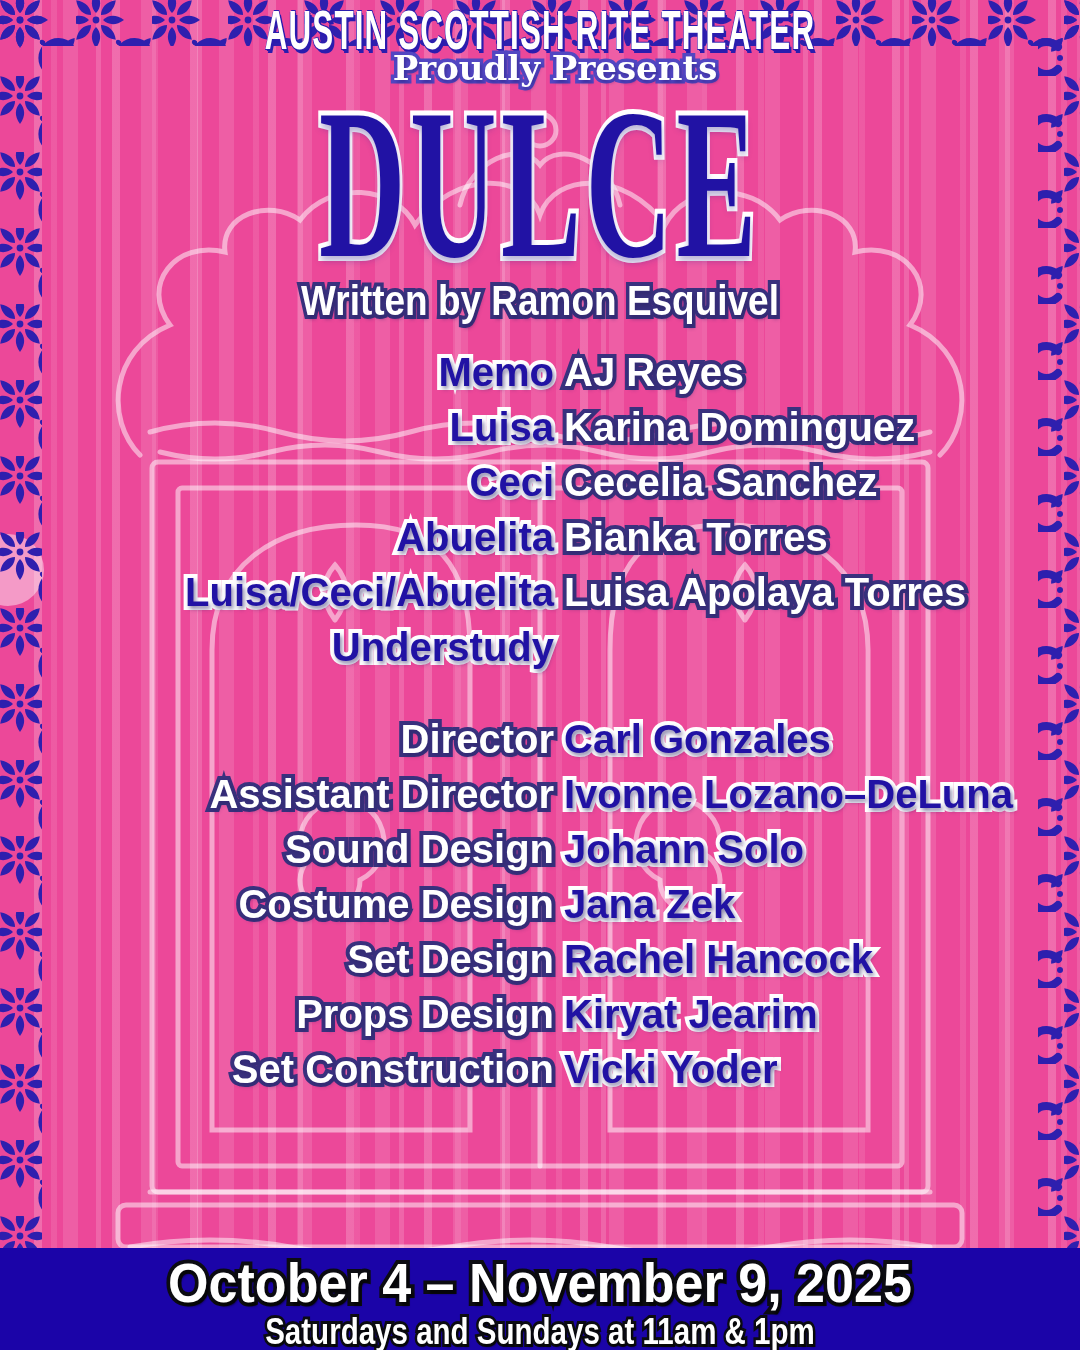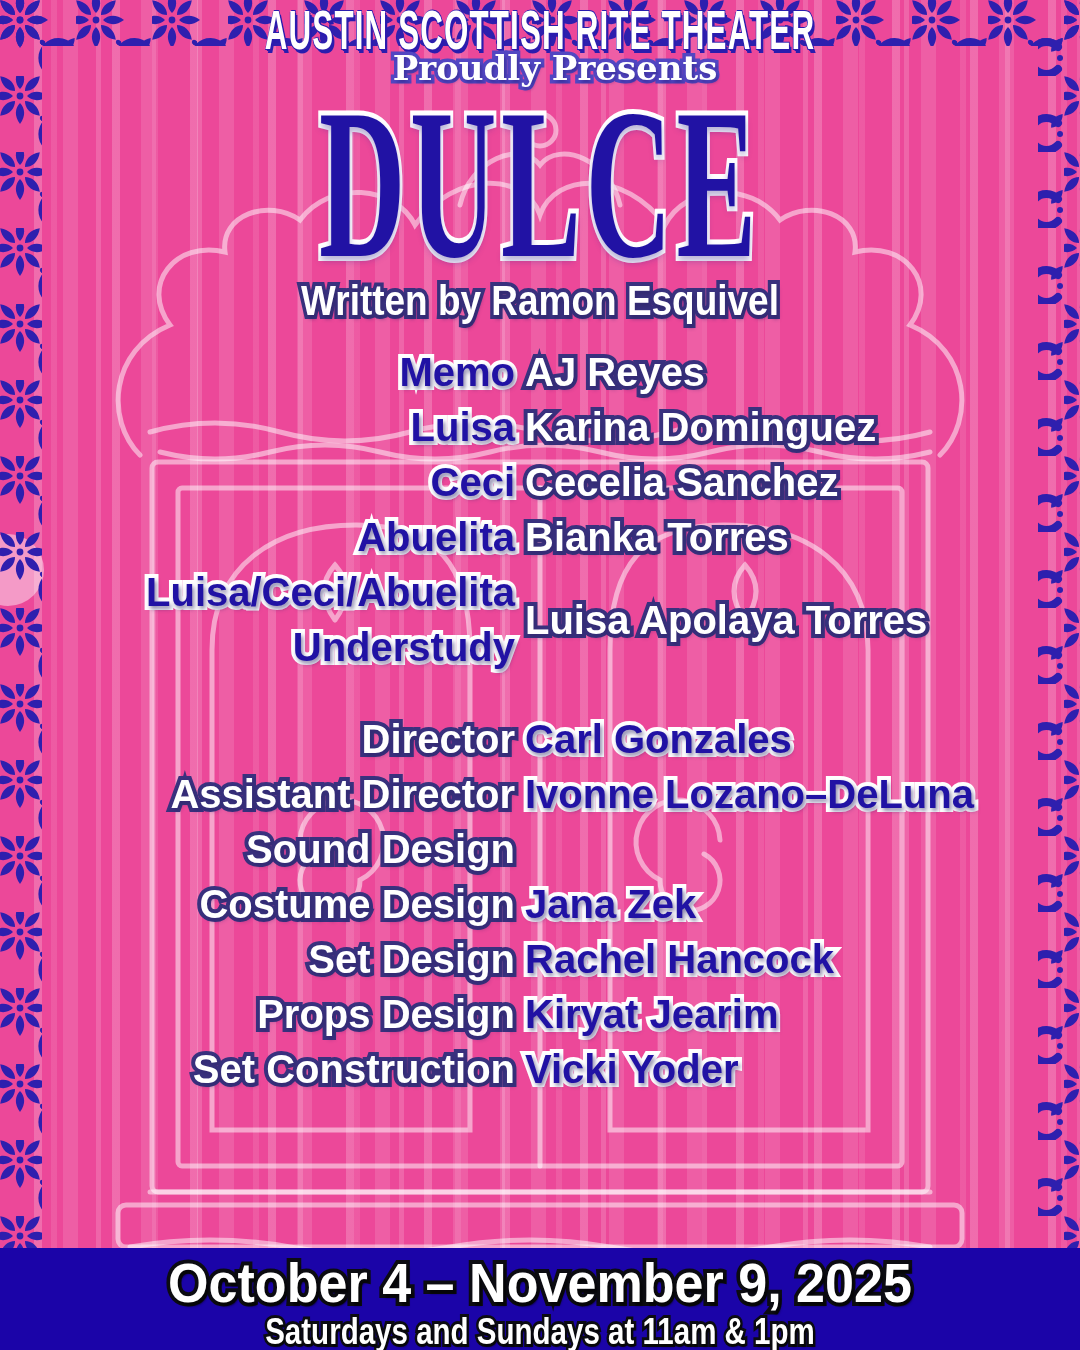--- a/index.html
+++ b/index.html
@@ -46,21 +46,21 @@
     position:absolute; top:278px; left:0; width:100%; text-align:center;
     font-weight:bold; font-size:42px; line-height:46px;
     color:#ffffff; -webkit-text-stroke:8px #39317e; paint-order:stroke fill;
     transform:scaleX(.88); transform-origin:50% 0;
     text-shadow:2px 4px 4px rgba(43,34,100,.5); white-space:nowrap;
   }
 
   .credits { position:absolute; left:0; width:100%; }
   .credits.cast { top:345px; }
   .credits.crew { top:712px; }
-  .crow { display:flex; align-items:center; }
+  .crow { display:flex; align-items:flex-start;padding-left:39px; }
   .crole, .cname {
     font-weight:bold; font-size:40px; line-height:55px; white-space:nowrap;
   }
   .crole { width:515px; text-align:right; }
   .cname { margin-left:10px; }
   .blue-out-white {
     color:#2112a4; -webkit-text-stroke:8px #ffffff; paint-order:stroke fill;
     text-shadow:2px 3px 4px rgba(43,34,100,.55);
   }
   .white-out-dark {
@@ -186,20 +186,21 @@
     <div class="crow">
       <div class="crole white-out-dark">Director</div>
       <div class="cname blue-out-white">Carl Gonzales</div>
     </div>
     <div class="crow">
       <div class="crole white-out-dark">Assistant Director</div>
       <div class="cname blue-out-white">Ivonne Lozano–DeLuna</div>
     </div>
     <div class="crow">
       <div class="crole white-out-dark">Sound Design</div>
+      <div class="cname blue-out-white">Johann Solo</div>
     </div>
     <div class="crow">
       <div class="crole white-out-dark">Costume Design</div>
       <div class="cname blue-out-white">Jana Zek</div>
     </div>
     <div class="crow">
       <div class="crole white-out-dark">Set Design</div>
       <div class="cname blue-out-white">Rachel Hancock</div>
     </div>
     <div class="crow">

